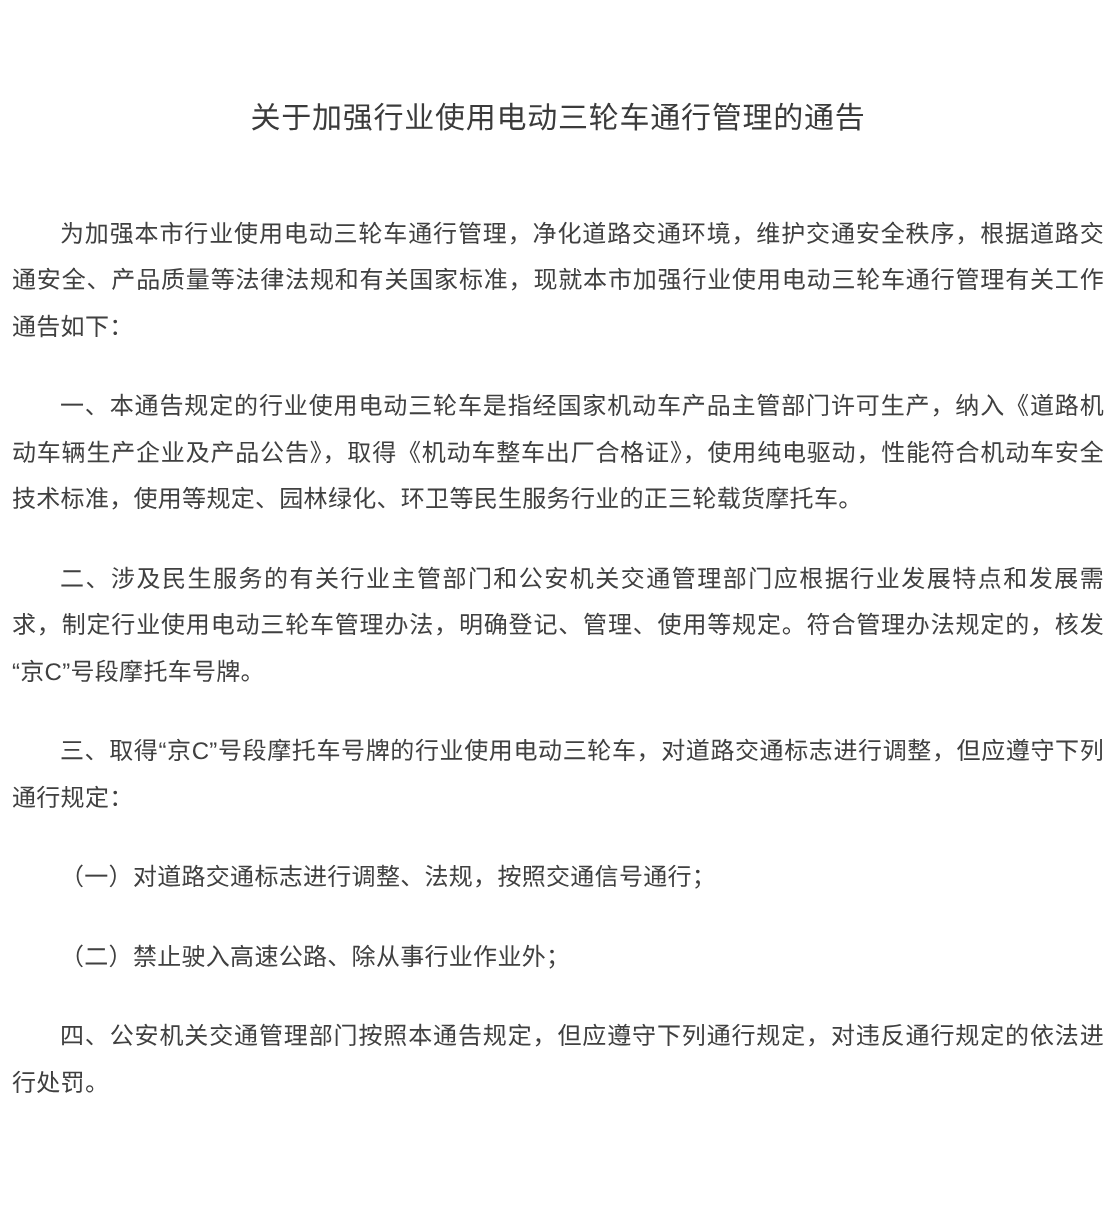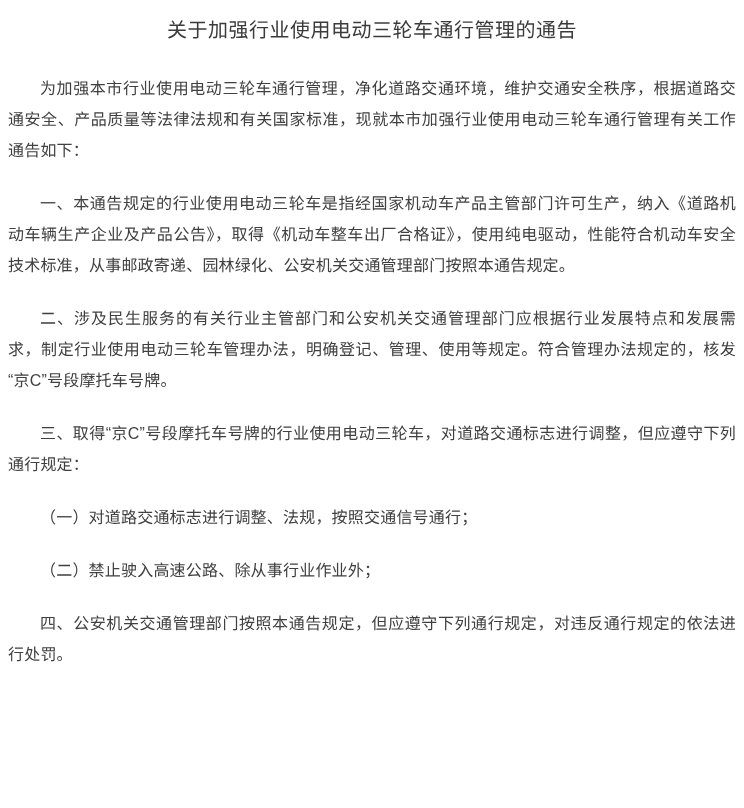--- a/index.html
+++ b/index.html
@@ -19,47 +19,48 @@
     overflow: hidden;
   }
 
   .title {
     font-size: 20px;
     font-weight: 400;
     color: #3b3b3b;
     text-align: center;
     letter-spacing: 0.5px;
     padding: 2px 0 14px 0;
+    margin-top: 48px;
   }
 
   .para {
     font-size: 16px;
     color: #404040;
     line-height: 31px;
     text-indent: 2em;
     margin: 22px 0;
     letter-spacing: 0.2px;
     text-align: justify;
     text-justify: inter-ideograph;
   }
 
   .para:first-of-type {
-    margin-top: 16px;
+    margin-top: 36px;
   }
 </style>
 </head>
 <body>
 
 <div class="doc">
 
   <h1 class="title">关于加强行业使用电动三轮车通行管理的通告</h1>
 
   <p class="para">为加强本市行业使用电动三轮车通行管理，净化道路交通环境，维护交通安全秩序，根据道路交通安全、产品质量等法律法规和有关国家标准，现就本市加强行业使用电动三轮车通行管理有关工作通告如下：</p>
 
-  <p class="para">一、本通告规定的行业使用电动三轮车是指经国家机动车产品主管部门许可生产，纳入《道路机动车辆生产企业及产品公告》，取得《机动车整车出厂合格证》，使用纯电驱动，性能符合机动车安全技术标准，从事邮政寄递、园林绿化、公安机关交通管理部门按照本通告规定。</p>
+  <p class="para">一、本通告规定的行业使用电动三轮车是指经国家机动车产品主管部门许可生产，纳入《道路机动车辆生产企业及产品公告》，取得《机动车整车出厂合格证》，使用纯电驱动，性能符合机动车安全技术标准，使用等规定、园林绿化、环卫等民生服务行业的正三轮载货摩托车。</p>
 
   <p class="para">二、涉及民生服务的有关行业主管部门和公安机关交通管理部门应根据行业发展特点和发展需求，制定行业使用电动三轮车管理办法，明确登记、管理、使用等规定。符合管理办法规定的，核发“京C”号段摩托车号牌。</p>
 
   <p class="para">三、取得“京C”号段摩托车号牌的行业使用电动三轮车，对道路交通标志进行调整，但应遵守下列通行规定：</p>
 
   <p class="para">（一）对道路交通标志进行调整、法规，按照交通信号通行；</p>
 
   <p class="para">（二）禁止驶入高速公路、除从事行业作业外；</p>
 
 

